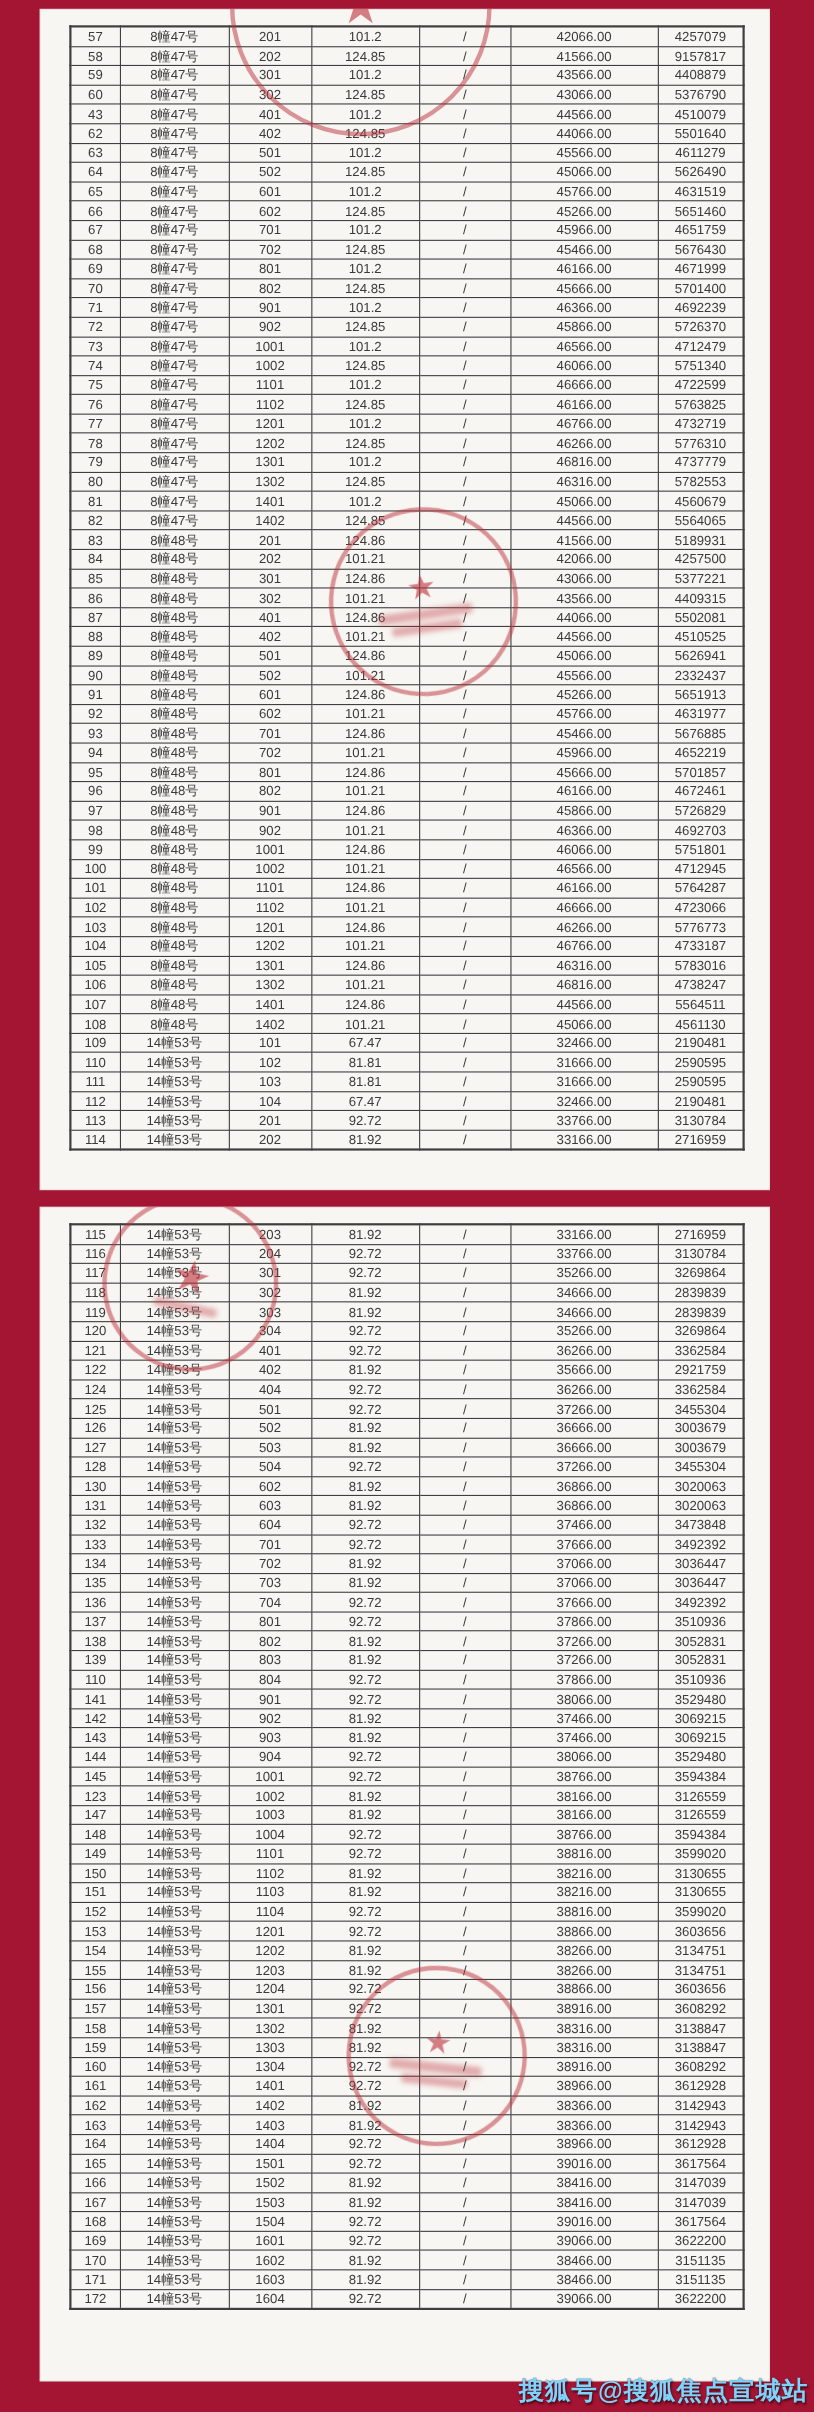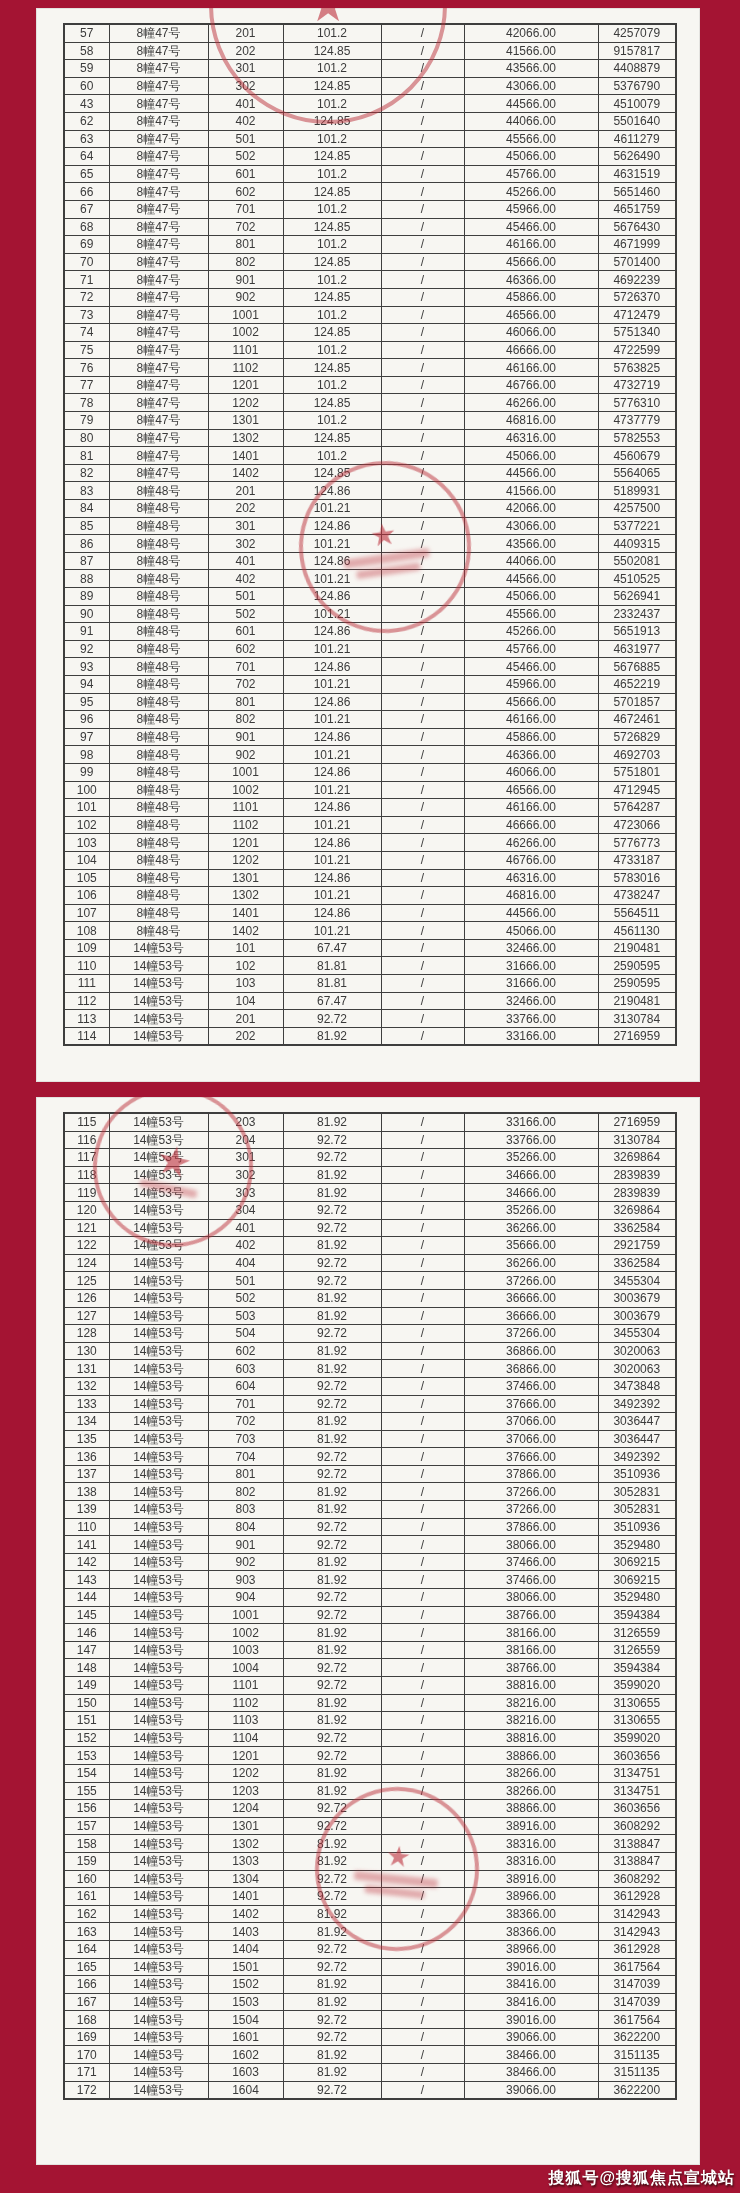--- a/index.html
+++ b/index.html
@@ -48,22 +48,22 @@
   .seal .smudge {
     background:rgba(188,47,58,.38); filter:blur(2.2px); border-radius:2px;
   }
   #seal-top-1   { left:173px; top:-122px; width:230px; height:230px; }
   #seal-mid-1   { left:263px; top:453px;  width:164px; height:164px; transform:rotate(-8deg); }
   #seal-top-2   { left:57px;  top:-10px;  width:152px; height:152px; transform:rotate(12deg); }
   #seal-mid-2   { left:279px; top:690px;  width:156px; height:156px; transform:rotate(6deg); }
 
   .watermark {
     position:absolute; right:5px; bottom:4px;
-    font-size:16px; font-weight:bold; letter-spacing:1px;
-    color:#ffffff;
+    font-size:23px; font-weight:bold; letter-spacing:1px;
+    color:#7dd3fc;
     text-shadow:1px 2px 2px rgba(55,8,14,.85), 0 0 1px rgba(55,8,14,.6);
   }
 </style>
 </head>
 <body>
 
 <section class="panel" id="panel1">
   <div class="seal" id="seal-top-1">
     <span class="star" style="font-size:46px">★</span>
   </div>
@@ -885,21 +885,21 @@
         <tr>
           <td>145</td>
           <td>14幢53号</td>
           <td>1001</td>
           <td>92.72</td>
           <td>/</td>
           <td>38766.00</td>
           <td>3594384</td>
         </tr>
         <tr>
-          <td>146</td>
+          <td>123</td>
           <td>14幢53号</td>
           <td>1002</td>
           <td>81.92</td>
           <td>/</td>
           <td>38166.00</td>
           <td>3126559</td>
         </tr>
         <tr>
           <td>147</td>
           <td>14幢53号</td>

